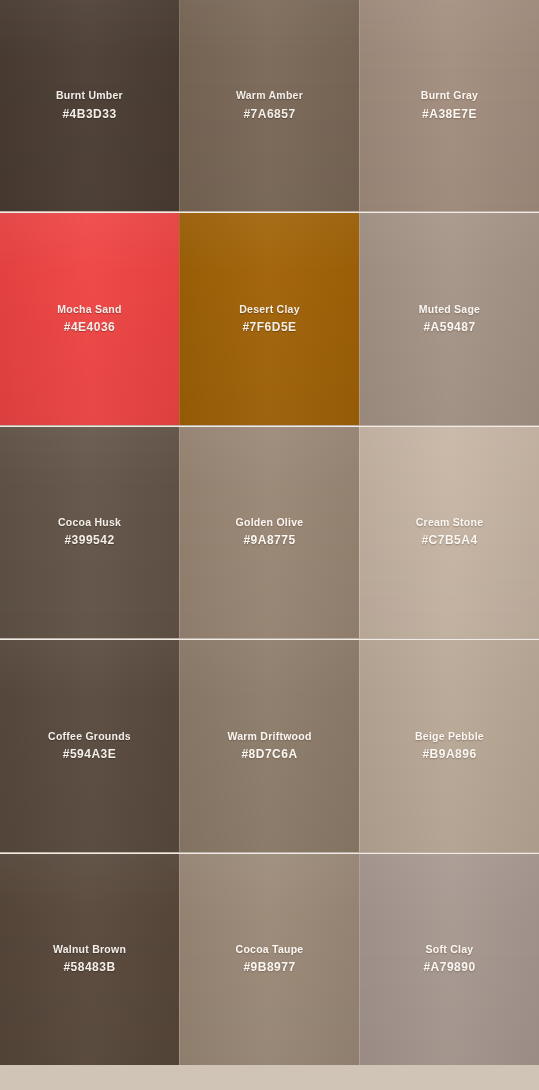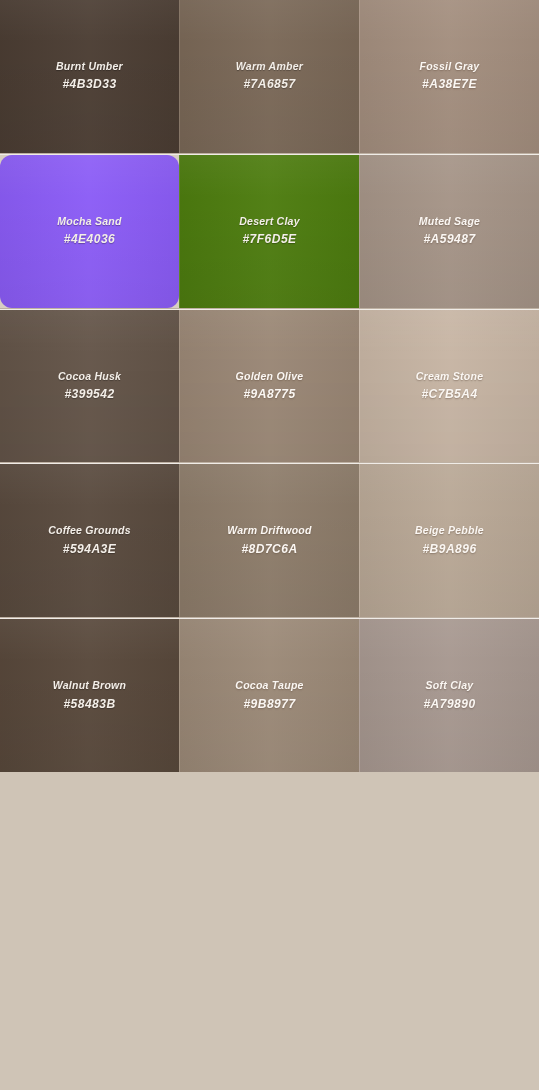--- a/index.html
+++ b/index.html
@@ -9,25 +9,24 @@
     background: #cfc4b6;
   }
   body {
     width: 539px;
     height: 1090px;
     overflow: hidden;
     font-family: "Liberation Sans", sans-serif;
   }
   #palette-grid {
     width: 539px;
-    height: 772px;
+    height: 1065px;
     display: flex;
     flex-direction: column;
     background: #d8cec2;
-    font-style: italic;
   }
   .palette-row {
     flex: 1 1 0;
     display: flex;
     flex-direction: row;
     position: relative;
     border-top: 1px solid rgba(255,255,255,0.62);
     border-bottom: 1px solid rgba(168,152,136,0.55);
     box-sizing: border-box;
   }
@@ -101,33 +100,33 @@
         </div>
       </div>
       <div class="swatch" style="background-color: rgb(122, 104, 87);">
         <div class="swatch-text">
           <span class="swatch-name">Warm Amber</span>
           <span class="swatch-hex">#7A6857</span>
         </div>
       </div>
       <div class="swatch is-light" style="background-color: rgb(163, 142, 126);">
         <div class="swatch-text">
-          <span class="swatch-name">Fossil Gray</span>
+          <span class="swatch-name">Burnt Gray</span>
           <span class="swatch-hex">#A38E7E</span>
         </div>
       </div>
     </div>
     <div class="palette-row">
-      <div class="swatch" style="background-color: #8b5cf6; border-radius: 12px;">
+      <div class="swatch" style="background-color: #ef4444;">
         <div class="swatch-text">
           <span class="swatch-name">Mocha Sand</span>
           <span class="swatch-hex">#4E4036</span>
         </div>
       </div>
-      <div class="swatch" style="background-color: #4d7c0f;">
+      <div class="swatch" style="background-color: #a16207;">
         <div class="swatch-text">
           <span class="swatch-name">Desert Clay</span>
           <span class="swatch-hex">#7F6D5E</span>
         </div>
       </div>
       <div class="swatch is-light" style="background-color: rgb(165, 148, 135);">
         <div class="swatch-text">
           <span class="swatch-name">Muted Sage</span>
           <span class="swatch-hex">#A59487</span>
         </div>

